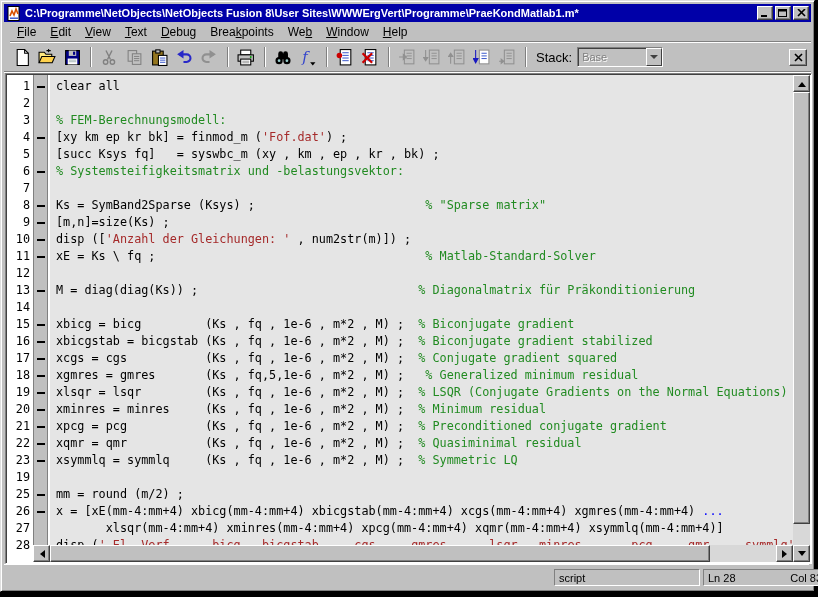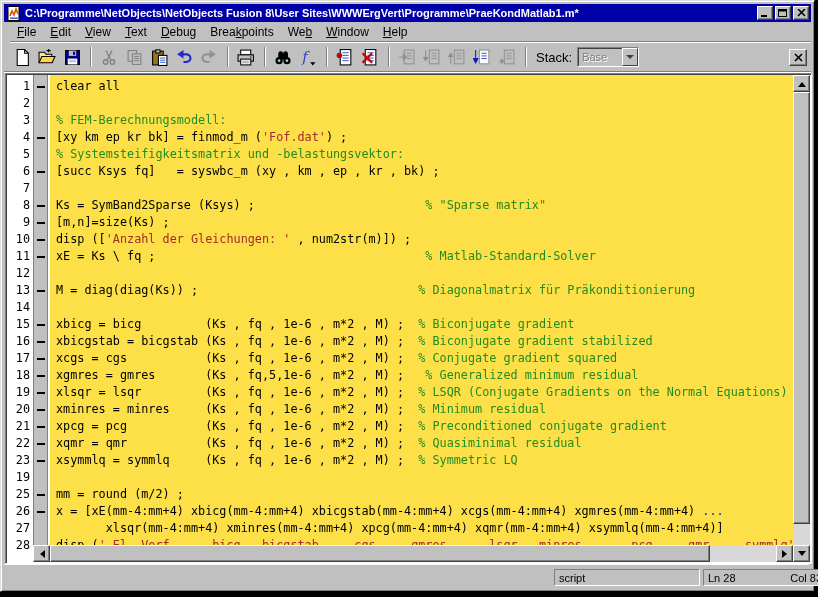--- a/index.html
+++ b/index.html
@@ -19,40 +19,40 @@
   .menubar{position:absolute;left:9px;top:22px;right:3px;height:19px;display:flex;align-items:center;
     font-size:12px;color:#000;border-bottom:1px solid #808080;box-shadow:0 1px 0 #fff;}
   .menu-item{padding:1px 7px;white-space:nowrap;}
   .menu-item .mkey{text-decoration:underline;}
   
   .toolbar{position:absolute;left:3px;top:42px;right:3px;height:29px;display:flex;align-items:center;
     padding-left:6px;border-bottom:1px solid #808080;box-shadow:0 1px 0 #fff;}
   .tbtn{width:24px;height:23px;display:flex;align-items:center;justify-content:center;margin-right:1px;}
   .tsep{width:2px;height:20px;margin:0 5px;border-left:1px solid #808080;border-right:1px solid #fff;}
   .stack-label{font-size:13px;margin:0 5px 0 4px;color:#000;}
-  .combo{width:62px;height:20px;background:#C0C0C0;border:1px solid;border-color:#808080 #fff #fff #808080;
+  .combo{width:86px;height:20px;background:#C0C0C0;border:1px solid;border-color:#808080 #fff #fff #808080;
     box-shadow:inset 1px 1px 0 #404040;display:flex;align-items:stretch;}
   .combo-text{flex:1;font-size:11px;color:#808080;text-shadow:1px 1px 0 #fff;padding:3px 0 0 4px;}
   .combo-btn{width:16px;background:#C0C0C0;border:1px solid;border-color:#fff #404040 #404040 #fff;
     display:flex;align-items:center;justify-content:center;}
   .arr-d{width:0;height:0;border:4px solid transparent;border-top:4px solid #404040;margin-top:4px;}
   .tb-spacer{flex:1;}
   .tb-close{width:18px;height:17px;background:#C0C0C0;border:1px solid;border-color:#fff #404040 #404040 #fff;
     box-shadow:inset -1px -1px 0 #808080;display:flex;align-items:center;justify-content:center;margin-right:4px;}
   
   .client{position:absolute;left:4px;top:72px;width:807px;height:491px;background:#fff;
     border:1px solid;border-color:#808080 #fff #fff #808080;box-shadow:inset 1px 1px 0 #404040;}
   .gutter-nums{position:absolute;left:1px;top:1px;bottom:1px;width:26px;background:#fff;overflow:hidden;
     font-family:"DejaVu Sans Mono",monospace;font-size:11.8px;line-height:17px;text-align:right;
     padding:3px 3px 0 0;color:#000;}
   .dash-strip{position:absolute;left:27px;top:1px;bottom:18px;width:15px;background:#C0C0C0;
     border-left:1px solid #808080;border-right:1px solid #808080;box-shadow:1px 0 0 #fff;overflow:hidden;padding-top:3px;}
   .dash-row{height:17px;display:flex;align-items:center;justify-content:center;}
   .dash-mark{width:8px;height:2px;background:#000;}
-  .code-area{position:absolute;left:44px;top:1px;right:18px;bottom:18px;background:#fde047;overflow:hidden;
+  .code-area{position:absolute;left:44px;top:1px;right:18px;bottom:18px;background:#e5e5e5;overflow:hidden;
     padding:3px 0 0 6px;font-family:"DejaVu Sans Mono",monospace;font-size:11.8px;line-height:17px;}
   .cline{white-space:pre;height:17px;}
   .tc{color:#000;} .tm{color:var(--comment,#228B22);text-align:right;} .ts{color:var(--string,#A52A2A);} .tk{color:var(--keyword,#0000FF);}
   
   .sb-btn{position:absolute;background:#C0C0C0;border:1px solid;border-color:#fff #404040 #404040 #fff;
     box-shadow:inset -1px -1px 0 #808080;display:flex;align-items:center;justify-content:center;}
   .vscroll{position:absolute;right:1px;top:1px;bottom:1px;width:17px;background:#D8D8D8;}
   .vs-up{left:0;top:0;width:17px;height:17px;}
   .vs-down{left:0;bottom:0;width:17px;height:17px;}
   .vs-thumb{position:absolute;left:0;top:17px;height:432px;width:17px;background:#C0C0C0;
@@ -369,22 +369,22 @@
         <div class="dash-row"></div>
         <div class="dash-row">
           <span class="dash-mark"></span>
         </div>
       </div>
     <div class="code-area" id="codearea">
         <div class="cline"><span class="tc">clear all</span></div>
         <div class="cline">&nbsp;</div>
         <div class="cline"><span class="tm">% FEM-Berechnungsmodell:</span></div>
         <div class="cline"><span class="tc">[xy km ep kr bk] = finmod_m (</span><span class="ts">'Fof.dat'</span><span class="tc">) ;</span></div>
+        <div class="cline"><span class="tc">[succ Ksys fq]   = syswbc_m (xy , km , ep , kr , bk) ;</span></div>
         <div class="cline"><span class="tm">% Systemsteifigkeitsmatrix und -belastungsvektor:</span></div>
-        <div class="cline"><span class="tc">[succ Ksys fq]   = syswbc_m (xy , km , ep , kr , bk) ;</span></div>
         <div class="cline">&nbsp;</div>
         <div class="cline"><span class="tc">Ks = SymBand2Sparse (Ksys) ;                        </span><span class="tm">% "Sparse matrix"</span></div>
         <div class="cline"><span class="tc">[m,n]=size(Ks) ;</span></div>
         <div class="cline"><span class="tc">disp ([</span><span class="ts">'Anzahl der Gleichungen: '</span><span class="tc"> , num2str(m)]) ;</span></div>
         <div class="cline"><span class="tc">xE = Ks \ fq ;                                      </span><span class="tm">% Matlab-Standard-Solver</span></div>
         <div class="cline">&nbsp;</div>
         <div class="cline"><span class="tc">M = diag(diag(Ks)) ;                               </span><span class="tm">% Diagonalmatrix für Präkonditionierung</span></div>
         <div class="cline">&nbsp;</div>
         <div class="cline"><span class="tc">xbicg = bicg         (Ks , fq , 1e-6 , m*2 , M) ;  </span><span class="tm">% Biconjugate gradient</span></div>
         <div class="cline"><span class="tc">xbicgstab = bicgstab (Ks , fq , 1e-6 , m*2 , M) ;  </span><span class="tm">% Biconjugate gradient stabilized</span></div>

